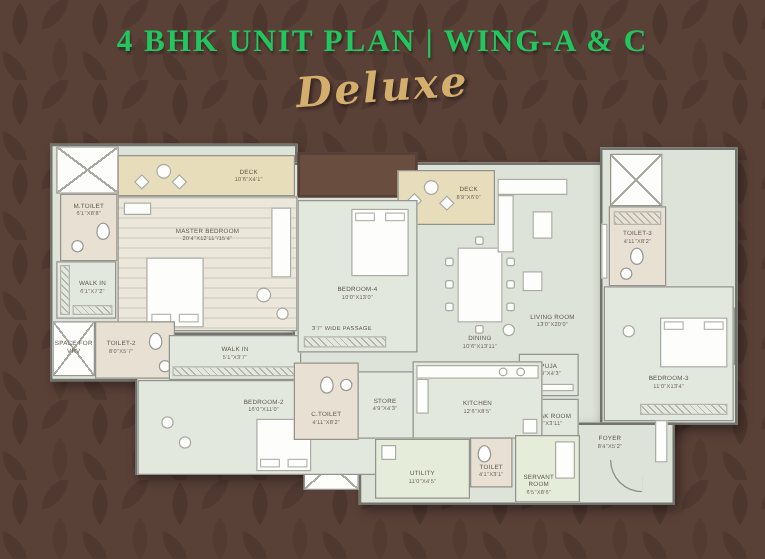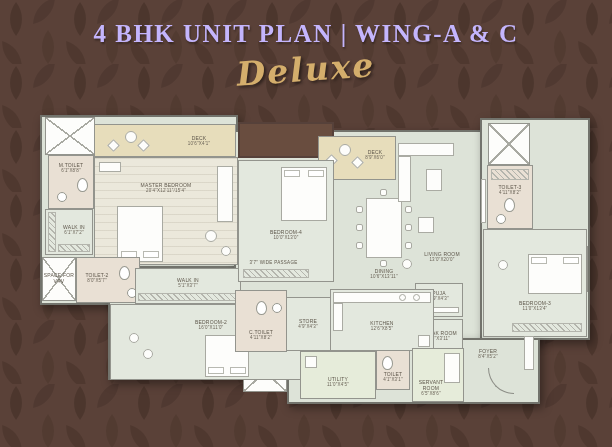--- a/index.html
+++ b/index.html
@@ -1,19 +1,19 @@
 <!DOCTYPE html>
 <html><head>
 <meta charset="utf-8">
 <style>
   html,body{margin:0;padding:0}
   body{width:612px;height:447px;position:relative;overflow:hidden;font-family:"Liberation Sans",sans-serif;background:#5a4138}
   .bg{position:absolute;left:0;top:0}
   .header{position:absolute;left:0;top:0;width:612px;text-align:center}
-  .title{position:absolute;left:0;top:20px;width:612px;margin:0;font-family:"Liberation Serif",serif;font-weight:bold;font-size:25px;letter-spacing:1.5px;color:#c4b5fd;text-shadow:1px 2px 2px rgba(0,0,0,.35)}
+  .title{position:absolute;left:0;top:20px;width:612px;margin:0;font-family:"Liberation Serif",serif;font-weight:bold;font-size:25px;letter-spacing:1.5px;color:#22c55e;text-shadow:1px 2px 2px rgba(0,0,0,.35)}
   .subtitle{position:absolute;left:0;top:50px;width:612px;margin:0;font-family:"DejaVu Serif",serif;font-style:italic;font-weight:bold;font-size:33px;letter-spacing:2px;color:#d4ae6c;transform:rotate(-4deg);text-shadow:2px 2px 3px rgba(0,0,0,.45)}
   .plan{position:absolute;left:36px;top:112px;width:554px;height:292px}
   .base{position:absolute;background:#dde3d8;border:2px solid #72736c;box-sizing:border-box;box-shadow:3px 4px 9px rgba(0,0,0,.4)}
   .room{position:absolute;border:1.5px solid #93948d;background:#e3e8de;box-sizing:border-box}
   .zone{position:absolute;border:none;background:transparent}
   .tan{background:#e9e0d4}
   .beige{background:#e7ddbb}
   .green{background:#e6ecda}
   .wood{background:#ebe8db;background-image:repeating-linear-gradient(to bottom,rgba(120,110,90,.14) 0 1px,transparent 1px 8px)}
   .ledge{position:absolute;background:#694d3f;border:2px solid #56413a;box-sizing:border-box}

